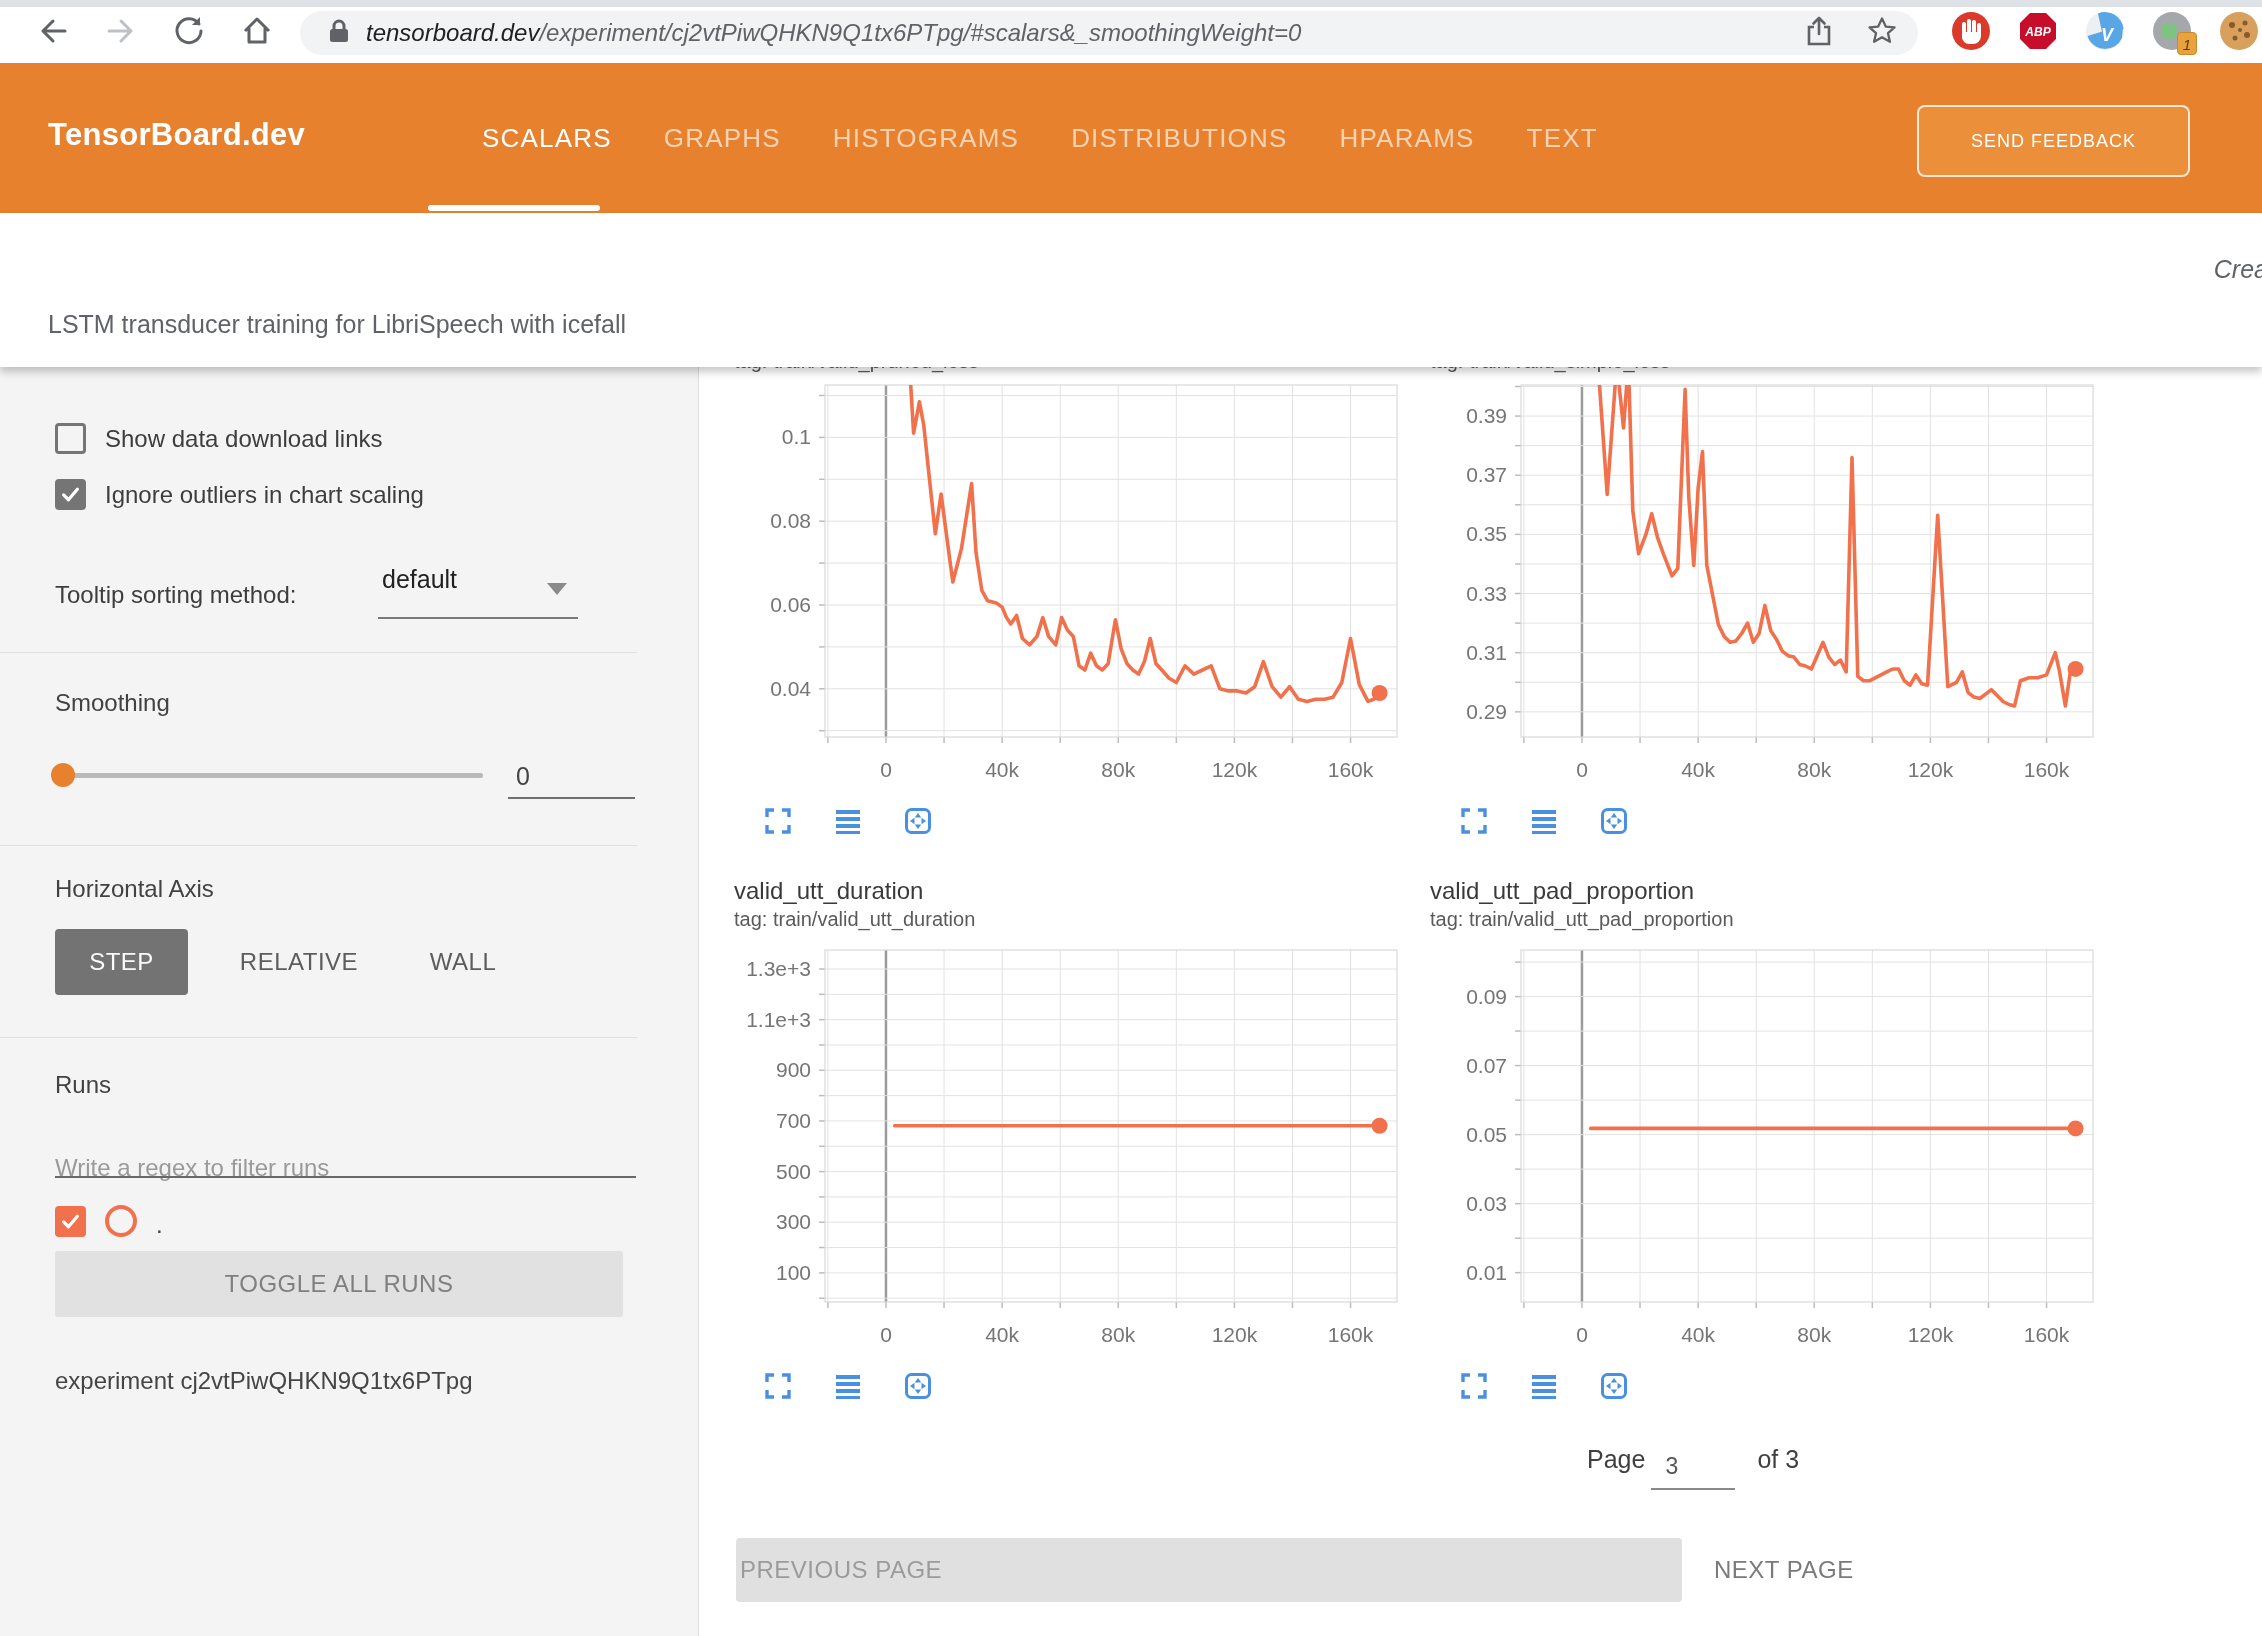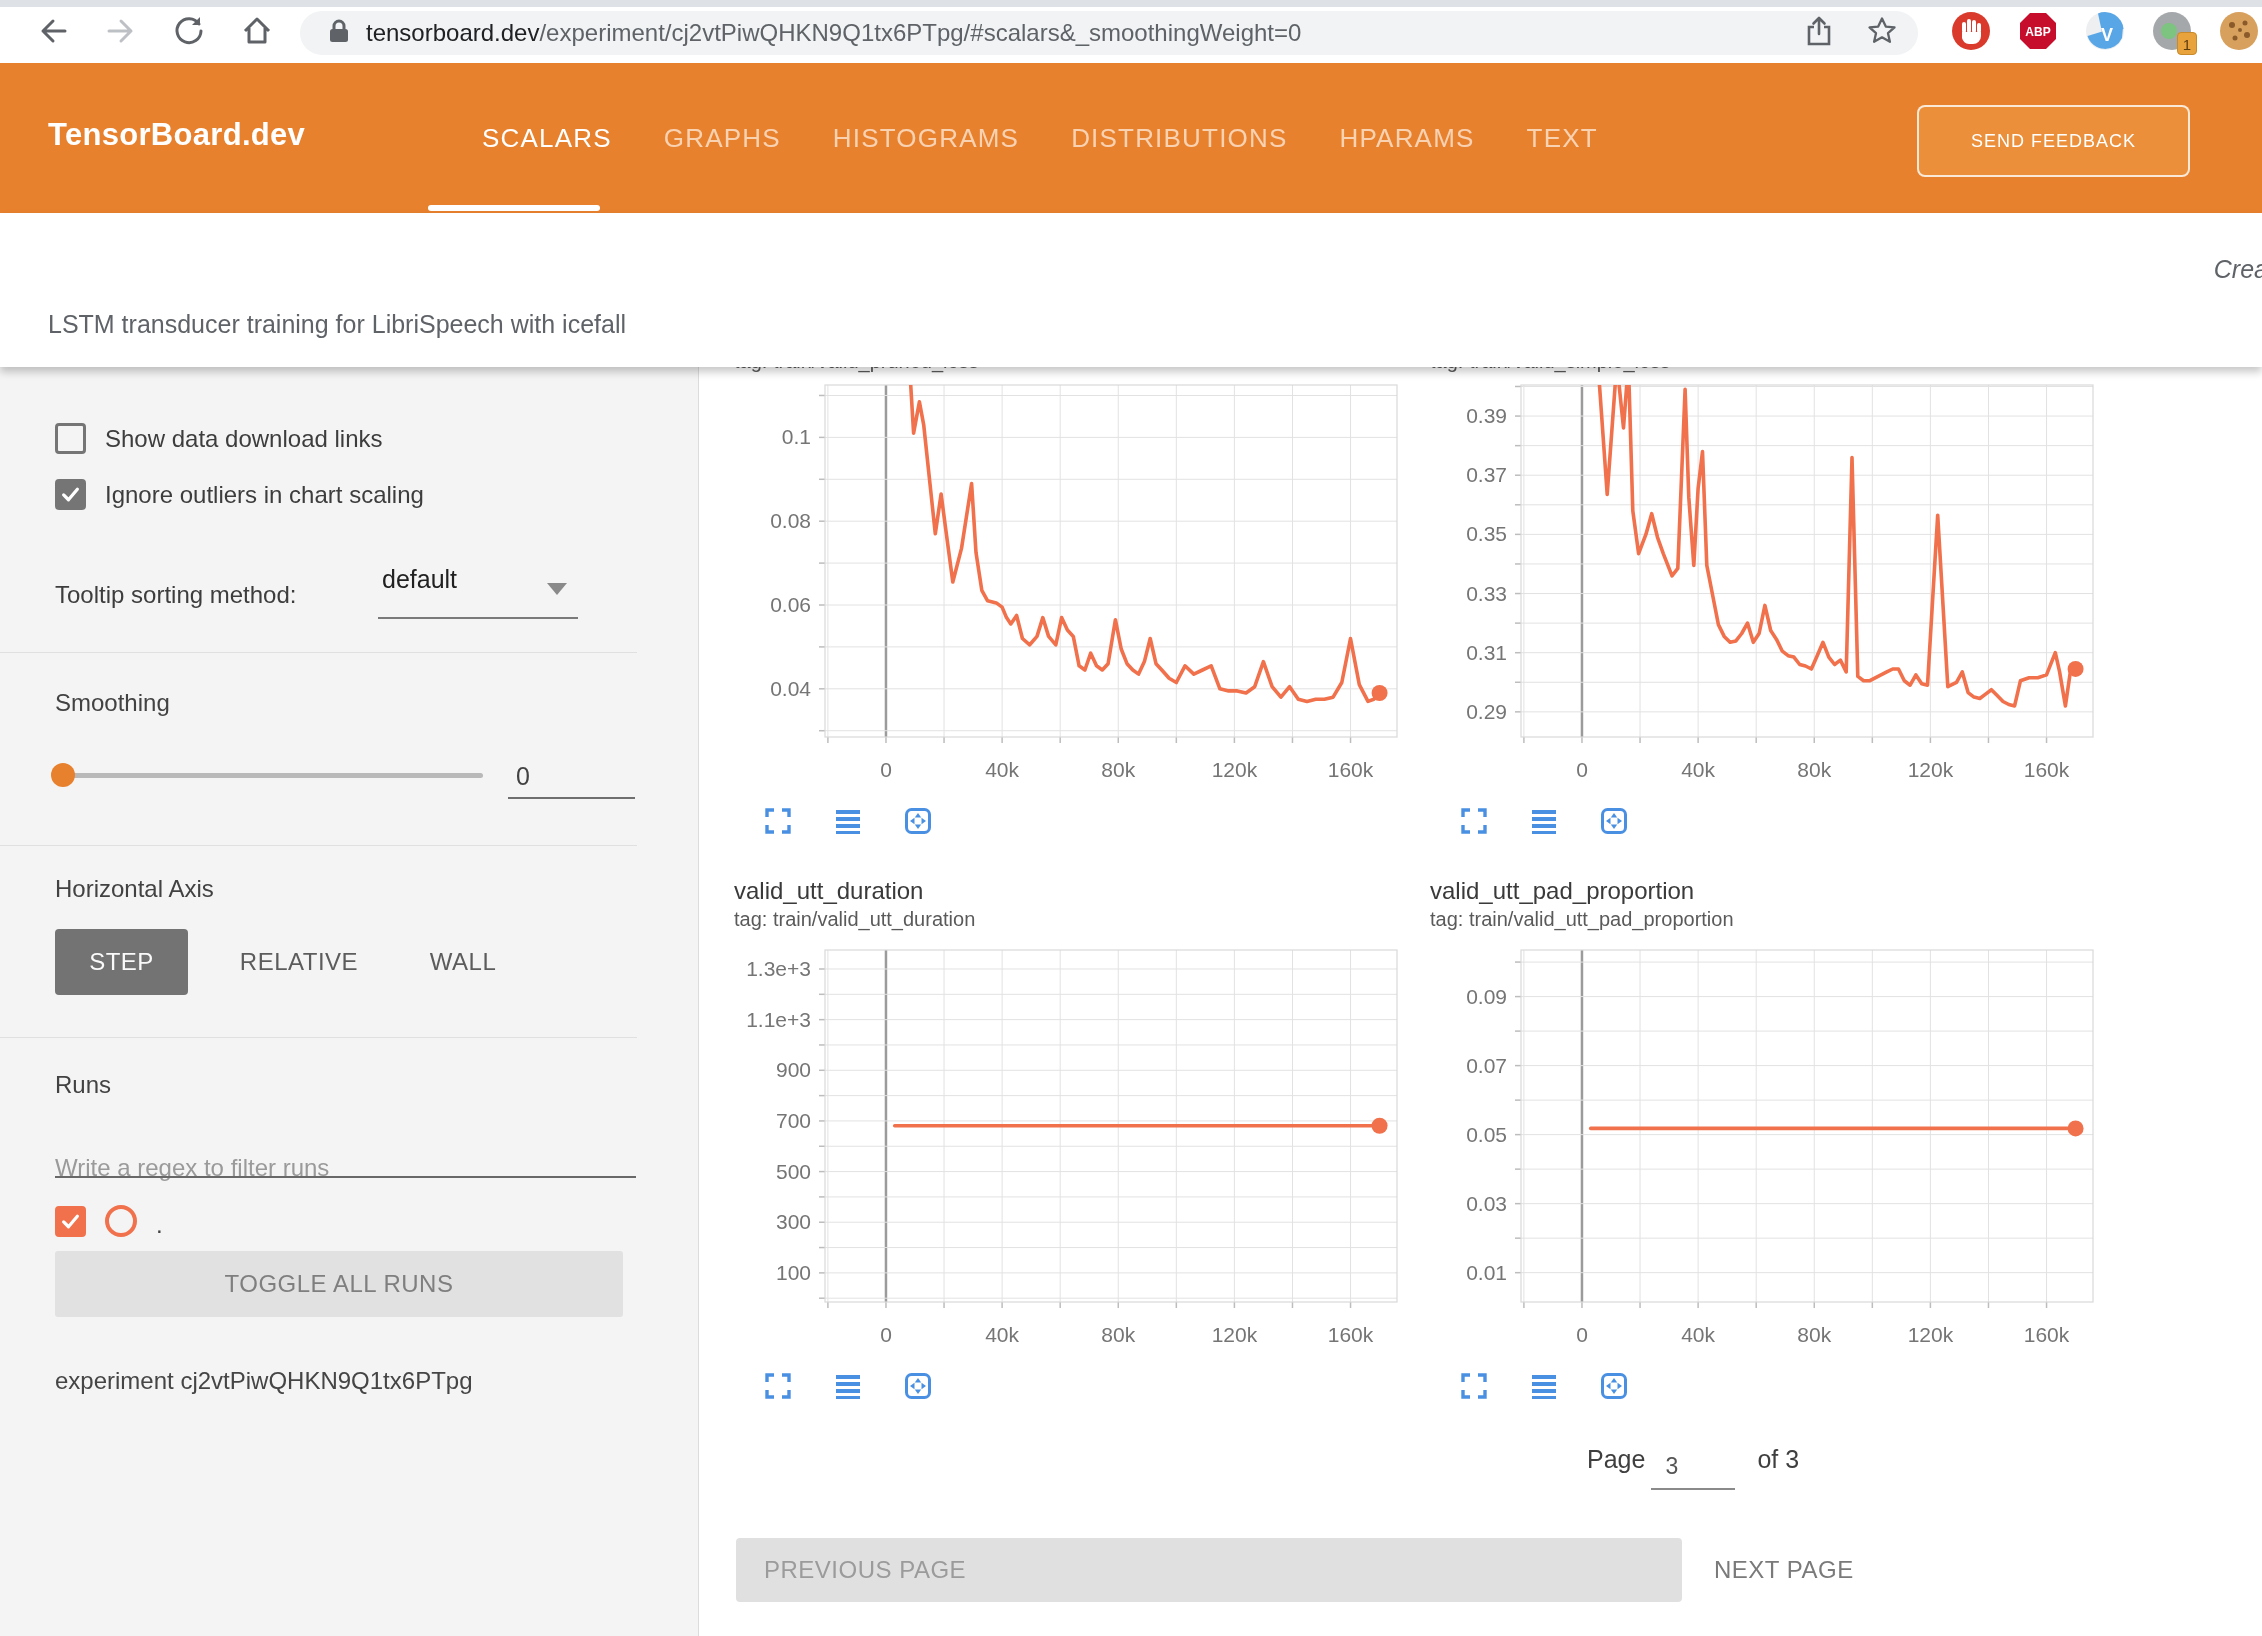--- a/index.html
+++ b/index.html
@@ -1,20 +1,20 @@
 <!DOCTYPE html>
 <html><head>
 <meta charset="utf-8">
 <style>
   * { margin:0; padding:0; box-sizing:border-box; }
   html,body { width:2262px; height:1636px; overflow:hidden; }
   body { position:relative; font-family:"Liberation Sans",sans-serif; background:#fff; }
 
   
-  .chrome { position:absolute; left:0; top:0; width:2262px; height:63px; background:#fff; }
+  .chrome { position:absolute; left:0; top:0; width:2262px; height:63px; background:#fff;font-style:italic; }
   .chrome::before { content:""; position:absolute; left:0; top:0; width:100%; height:7px; background:#dee1e6; }
   .nav-btns { position:absolute; left:36px; top:14px; display:flex; gap:34px; align-items:center; }
   .nav-btns svg { display:block; }
   .omnibox { position:absolute; left:300px; top:11px; width:1618px; height:44px; border-radius:22px;
              background:#f1f3f4; display:flex; align-items:center; padding:0 20px; }
   .omnibox .lock { margin:0 16px 0 8px; flex:none; }
   .url { font-size:24px; white-space:nowrap; overflow:hidden; flex:1; }
   .url .domain { color:#202124; }
   .url .path { color:#5f6368; }
   .omnibox .trail { display:flex; gap:32px; align-items:center; margin-left:16px; }
@@ -86,21 +86,21 @@
   .clipped-tag span { display:block; margin-top:-14px; font-size:20px; color:#5a5a5a; }
   .card-title { font-size:24px; color:#3a3a3a; line-height:30px; }
   .card-tag { font-size:20px; color:#5a5a5a; line-height:26px; margin-bottom:12px; }
   .icons { display:flex; gap:36px; margin:10px 0 0 28px; }
   .icon-btn { width:34px; height:34px; cursor:pointer; }
   .pager { position:absolute; left:887px; top:1085px; display:flex; align-items:baseline; font-size:25px; color:#3f3f3f; }
   .page-input { display:inline-block; width:84px; border-bottom:2px solid #8a8a8a; font-size:23px; color:#555;
                 padding:0 0 8px 14px; position:relative; top:6px; margin-left:6px; }
   .of-label { margin-left:22px; }
   .prev-btn { position:absolute; left:36px; top:1178px; width:946px; height:64px; background:#e0e0e0; border:none;
-              border-radius:4px; color:#9b9b9b; font-size:24px; text-align:left; padding-left:28px;
+              border-radius:4px; color:#9b9b9b; font-size:24px; text-align:left; padding-left:4px;
               letter-spacing:.5px; font-family:inherit; }
   .next-btn { position:absolute; left:1014px; top:1196px; font-size:24px; color:#7a7a7a; letter-spacing:.5px; cursor:pointer; }
 </style>
 </head>
 <body>
 
 <div class="chrome">
   <div class="nav-btns">
     <span>
         <svg width="34" height="34" viewBox="0 0 34 34">

